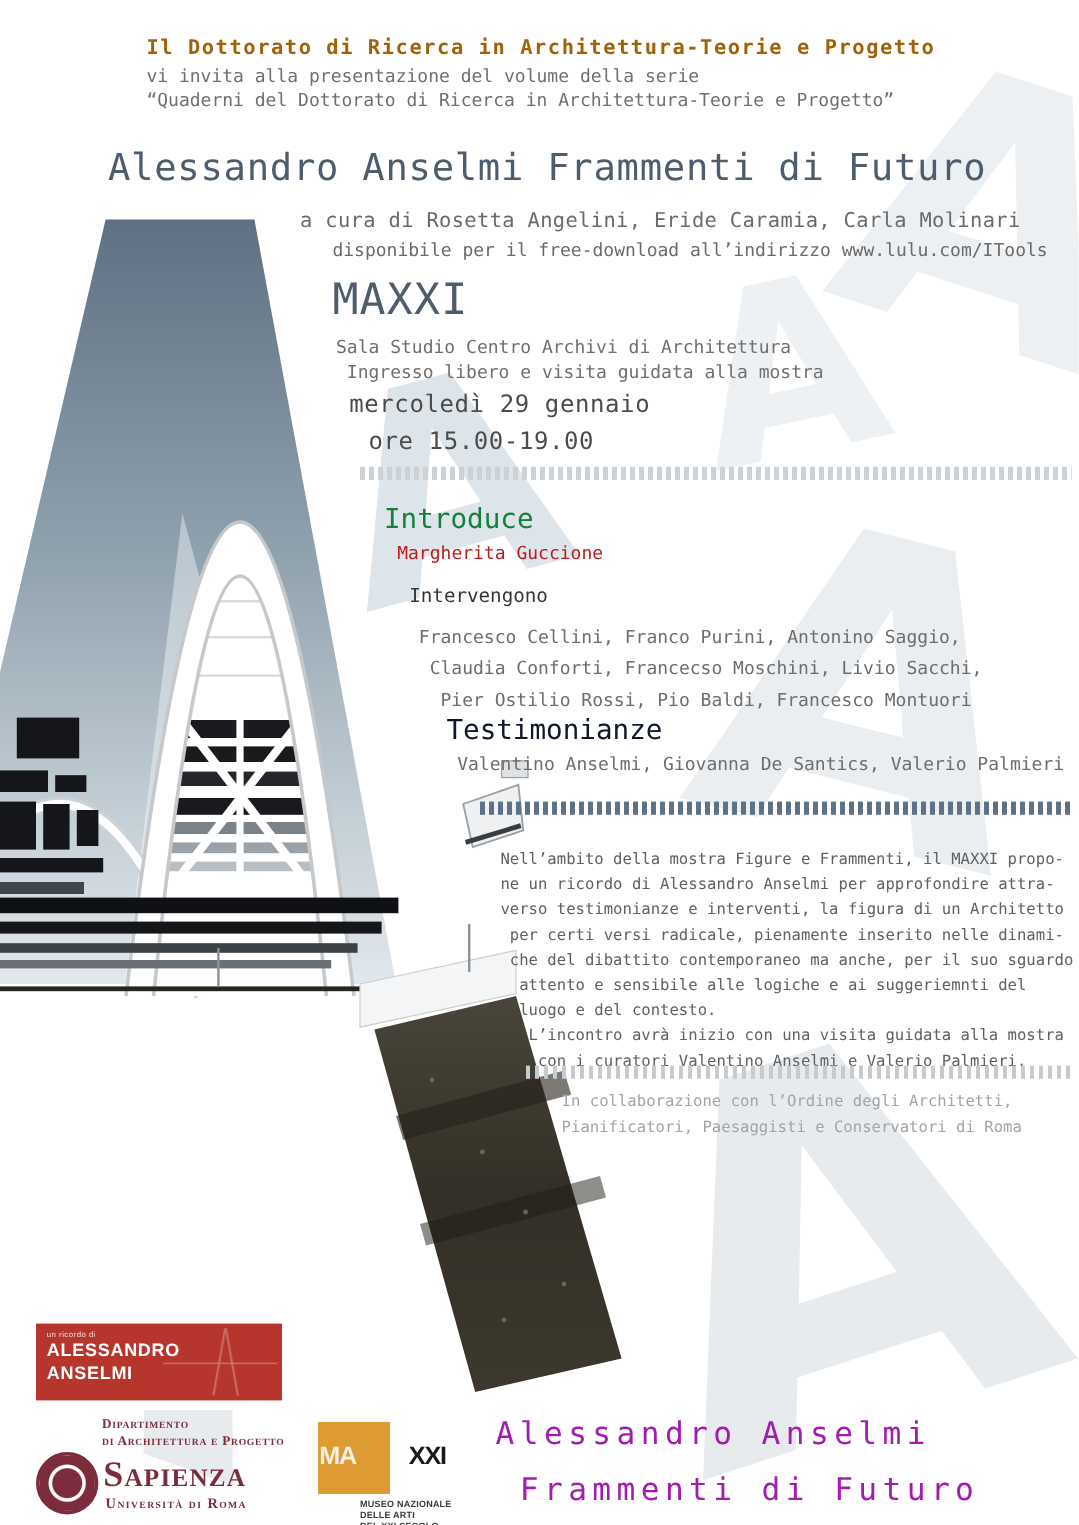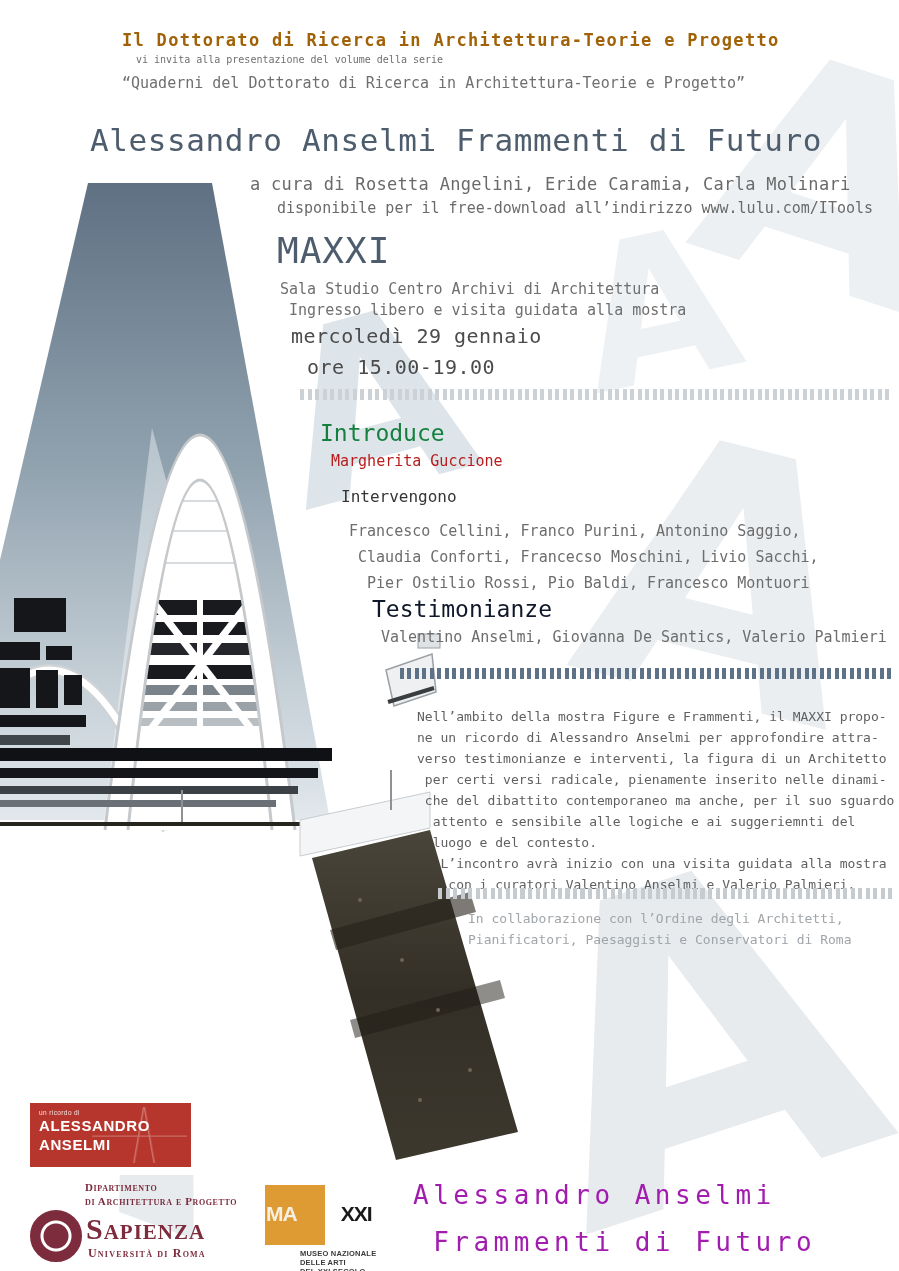--- a/index.html
+++ b/index.html
@@ -11,21 +11,21 @@
       line-height:.8;user-select:none;}
   
   .photo{position:absolute;left:0;top:170px;z-index:1;}
   
   .sep{position:absolute;z-index:2;height:11px;}
   .sep-gray {background:repeating-linear-gradient(90deg,#ccd1d5 0,#ccd1d5 4px,transparent 4px,transparent 7.5px);}
   .sep-blue {background:repeating-linear-gradient(90deg,#5e7287 0,#5e7287 4px,transparent 4px,transparent 7.5px);}
   .sep-gray2{background:repeating-linear-gradient(90deg,#c6cbd0 0,#c6cbd0 4px,transparent 4px,transparent 7.5px);}
 
   .hdr1{left:122px;top:30px;font-size:17px;font-weight:bold;letter-spacing:1.3px;color:#a16207;}
-  .hdr2{left:122px;top:54px;font-size:10px;color:#6f6f6f;margin-left:14px;}
+  .hdr2{left:122px;top:54px;font-size:15px;color:#6f6f6f;}
   .hdr3{left:122px;top:74px;font-size:15px;color:#6f6f6f;}
   .main-title{left:90px;top:122px;font-size:31px;letter-spacing:.6px;color:#4e5d6d;}
   .curators{left:250px;top:174px;font-size:17px;letter-spacing:.3px;color:#6a6a6a;}
   .download{left:277px;top:199px;font-size:15px;color:#6a6a6a;}
   .venue-name{left:277px;top:230px;font-size:36px;letter-spacing:1px;color:#4e5d6d;}
   .venue-details{left:280px;top:279px;font-size:15px;line-height:21px;color:#6f6f6f;}
   .venue-date{left:291px;top:324px;font-size:20px;letter-spacing:.5px;color:#4b4b4b;}
   .venue-time{left:307px;top:355px;font-size:20px;letter-spacing:.5px;color:#4b4b4b;}
   .sep1{left:300px;top:389px;width:593px;}
   .sep2{left:400px;top:668px;width:493px;}
@@ -34,21 +34,21 @@
   .n-introduce{left:331px;top:452px;font-size:15px;color:#b91c1c;}
   .h-intervengono{left:341px;top:487px;font-size:16px;color:#353535;}
   .n-intervengono{left:349px;top:518px;font-size:15px;line-height:26px;color:#6d6d6d;}
   .h-testimonianze{left:372px;top:596px;font-size:23px;color:#0f172a;}
   .n-testimonianze{left:381px;top:628px;font-size:15px;color:#6d6d6d;}
   .description{left:417px;top:706px;font-size:13px;line-height:21px;color:#606060;}
   .collaboration{left:468px;top:908px;font-size:13px;line-height:21px;color:#a0a5a9;}
 
   
   .logo-anselmi{position:absolute;z-index:2;left:30px;top:1103px;width:161px;height:64px;
-    background:#b6362d;color:#ffffff;font-family:"Liberation Sans",sans-serif;overflow:hidden;}
+    background:#b6362d;color:#ffffff;font-family:"Liberation Sans",sans-serif;overflow:hidden;padding-left:44px;}
   .logo-anselmi .eyebrow{position:absolute;left:9px;top:6px;font-size:6.5px;letter-spacing:.4px;opacity:.85;}
   .logo-anselmi .l1{position:absolute;left:9px;top:14px;font-size:15px;font-weight:bold;letter-spacing:.6px;}
   .logo-anselmi .l2{position:absolute;left:9px;top:33px;font-size:15px;font-weight:bold;letter-spacing:.6px;}
   .logo-anselmi .sketch{position:absolute;right:4px;top:4px;width:95px;height:56px;opacity:.30;
     background:
       linear-gradient(100deg,transparent 48%,#fff 49%,transparent 51%),
       linear-gradient(80deg,transparent 58%,#fff 59%,transparent 61%),
       linear-gradient(0deg,transparent 46%,#fff 48%,transparent 50%);}
 
   

